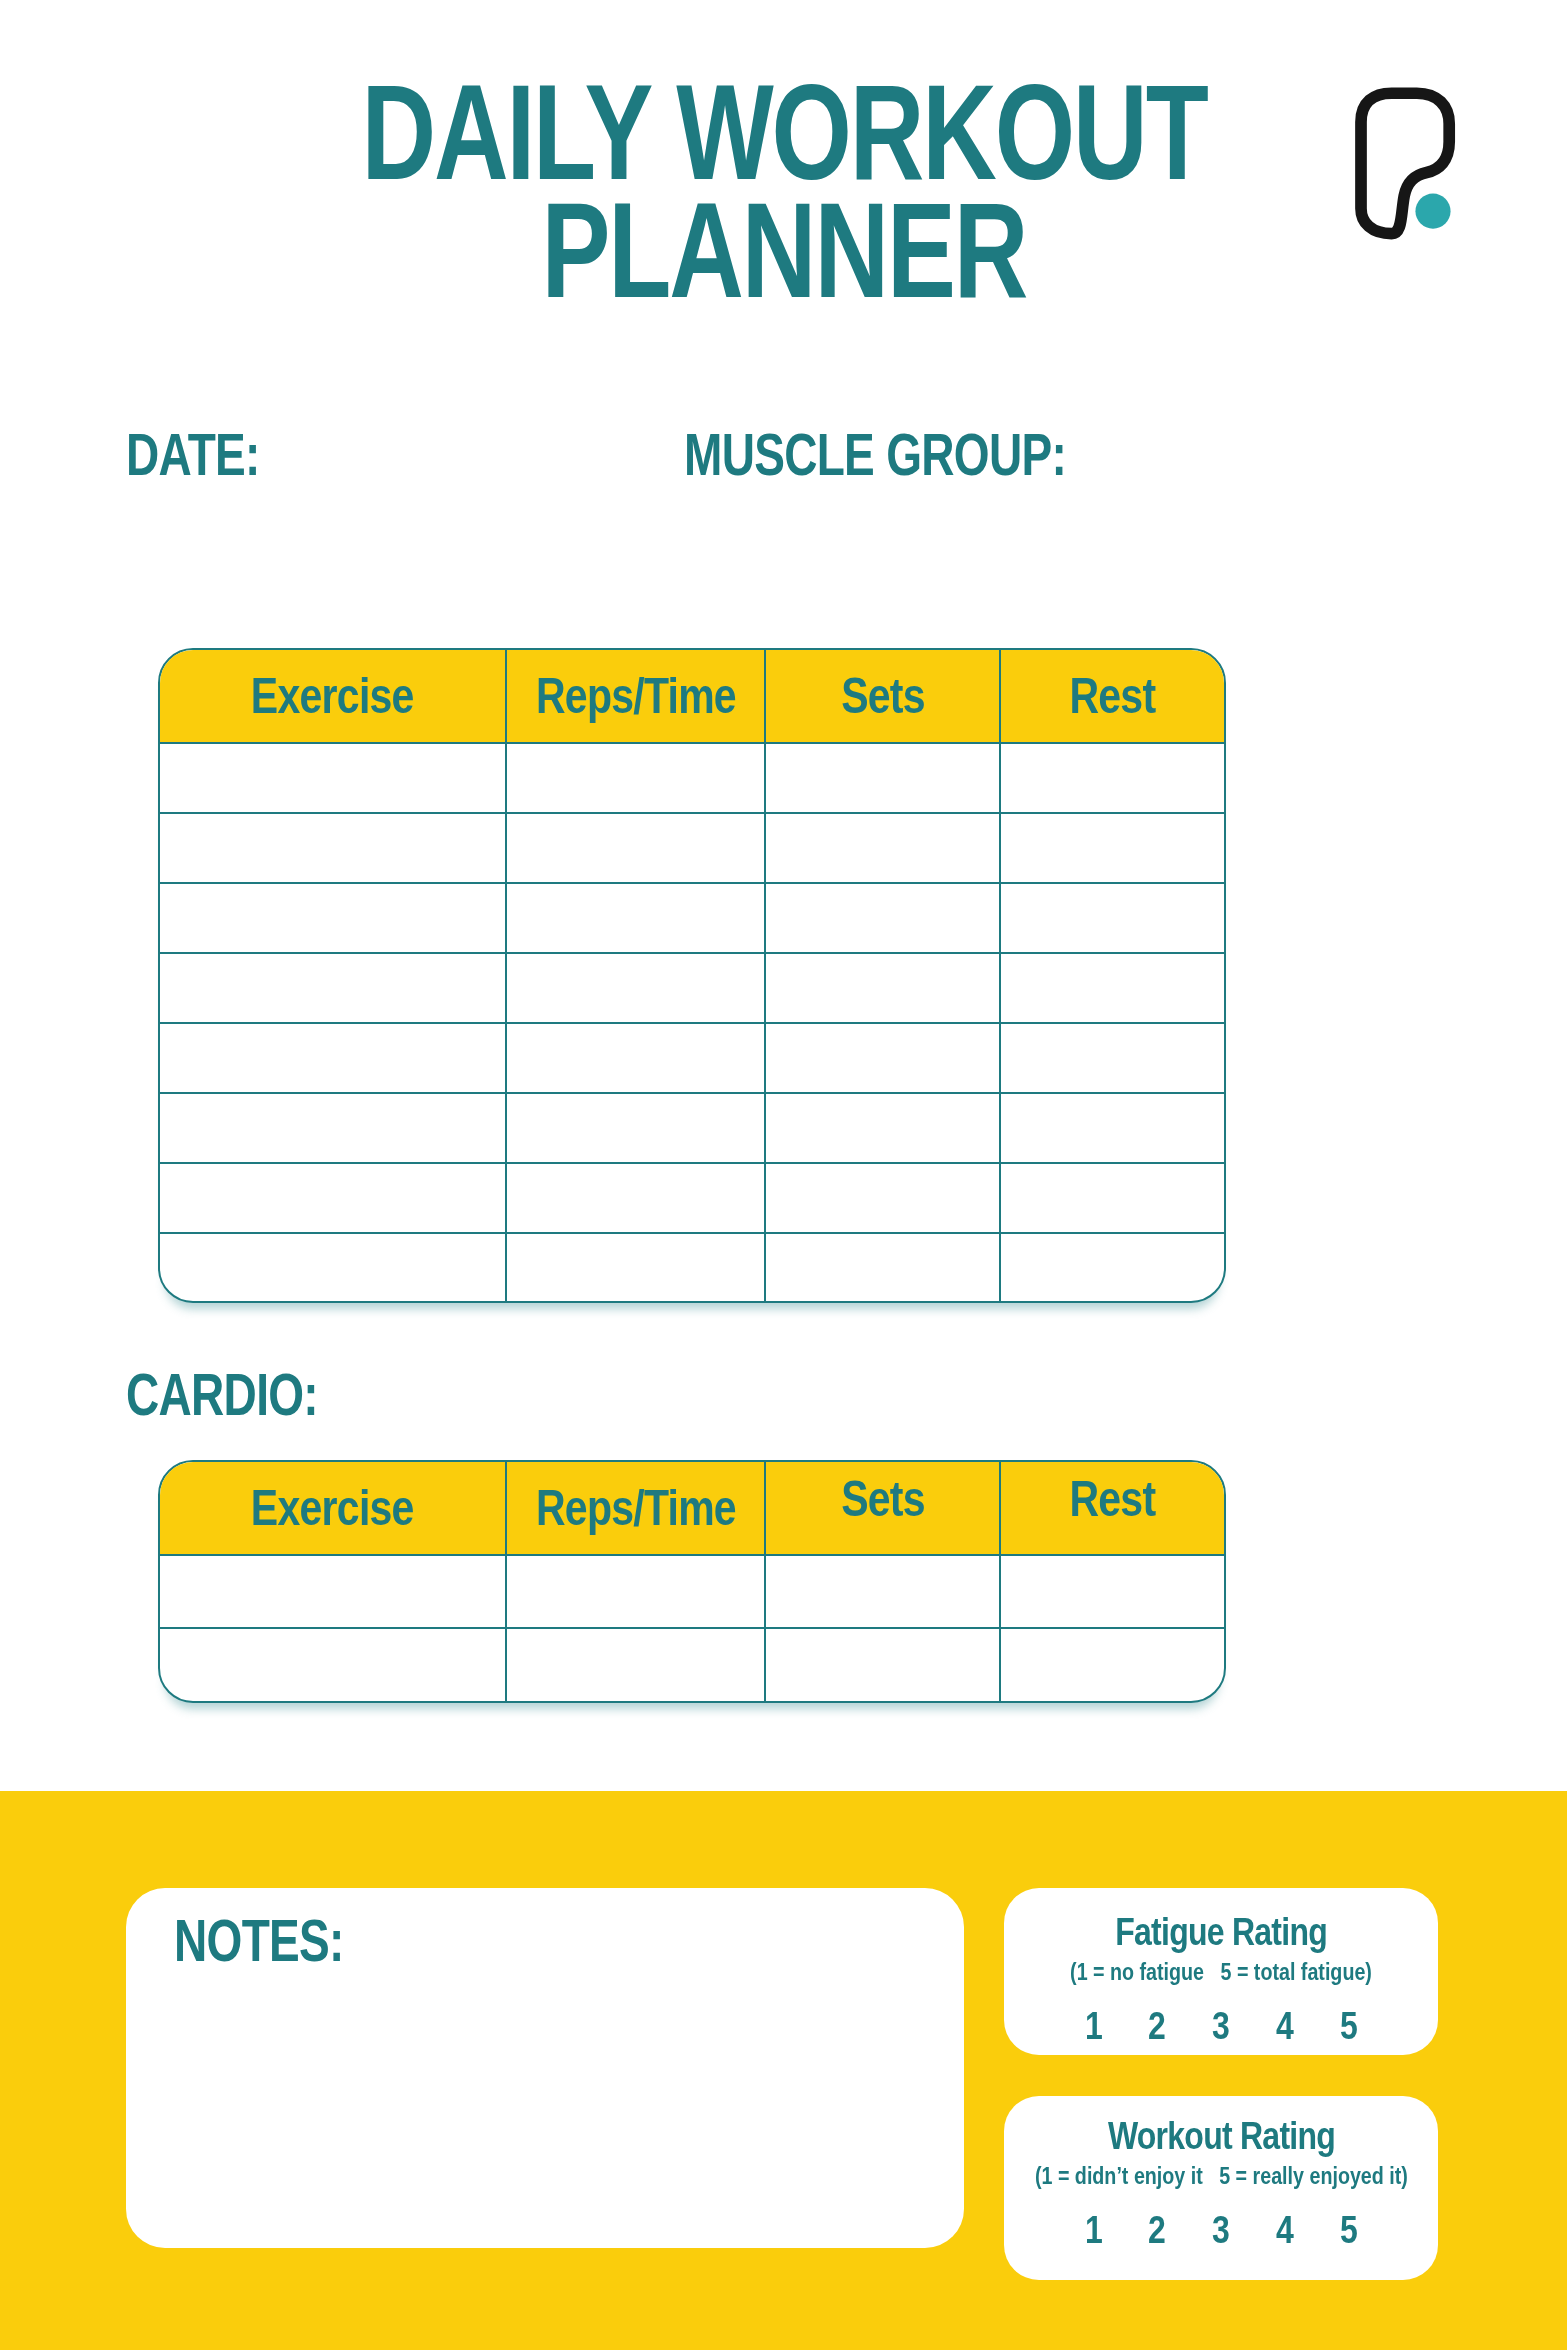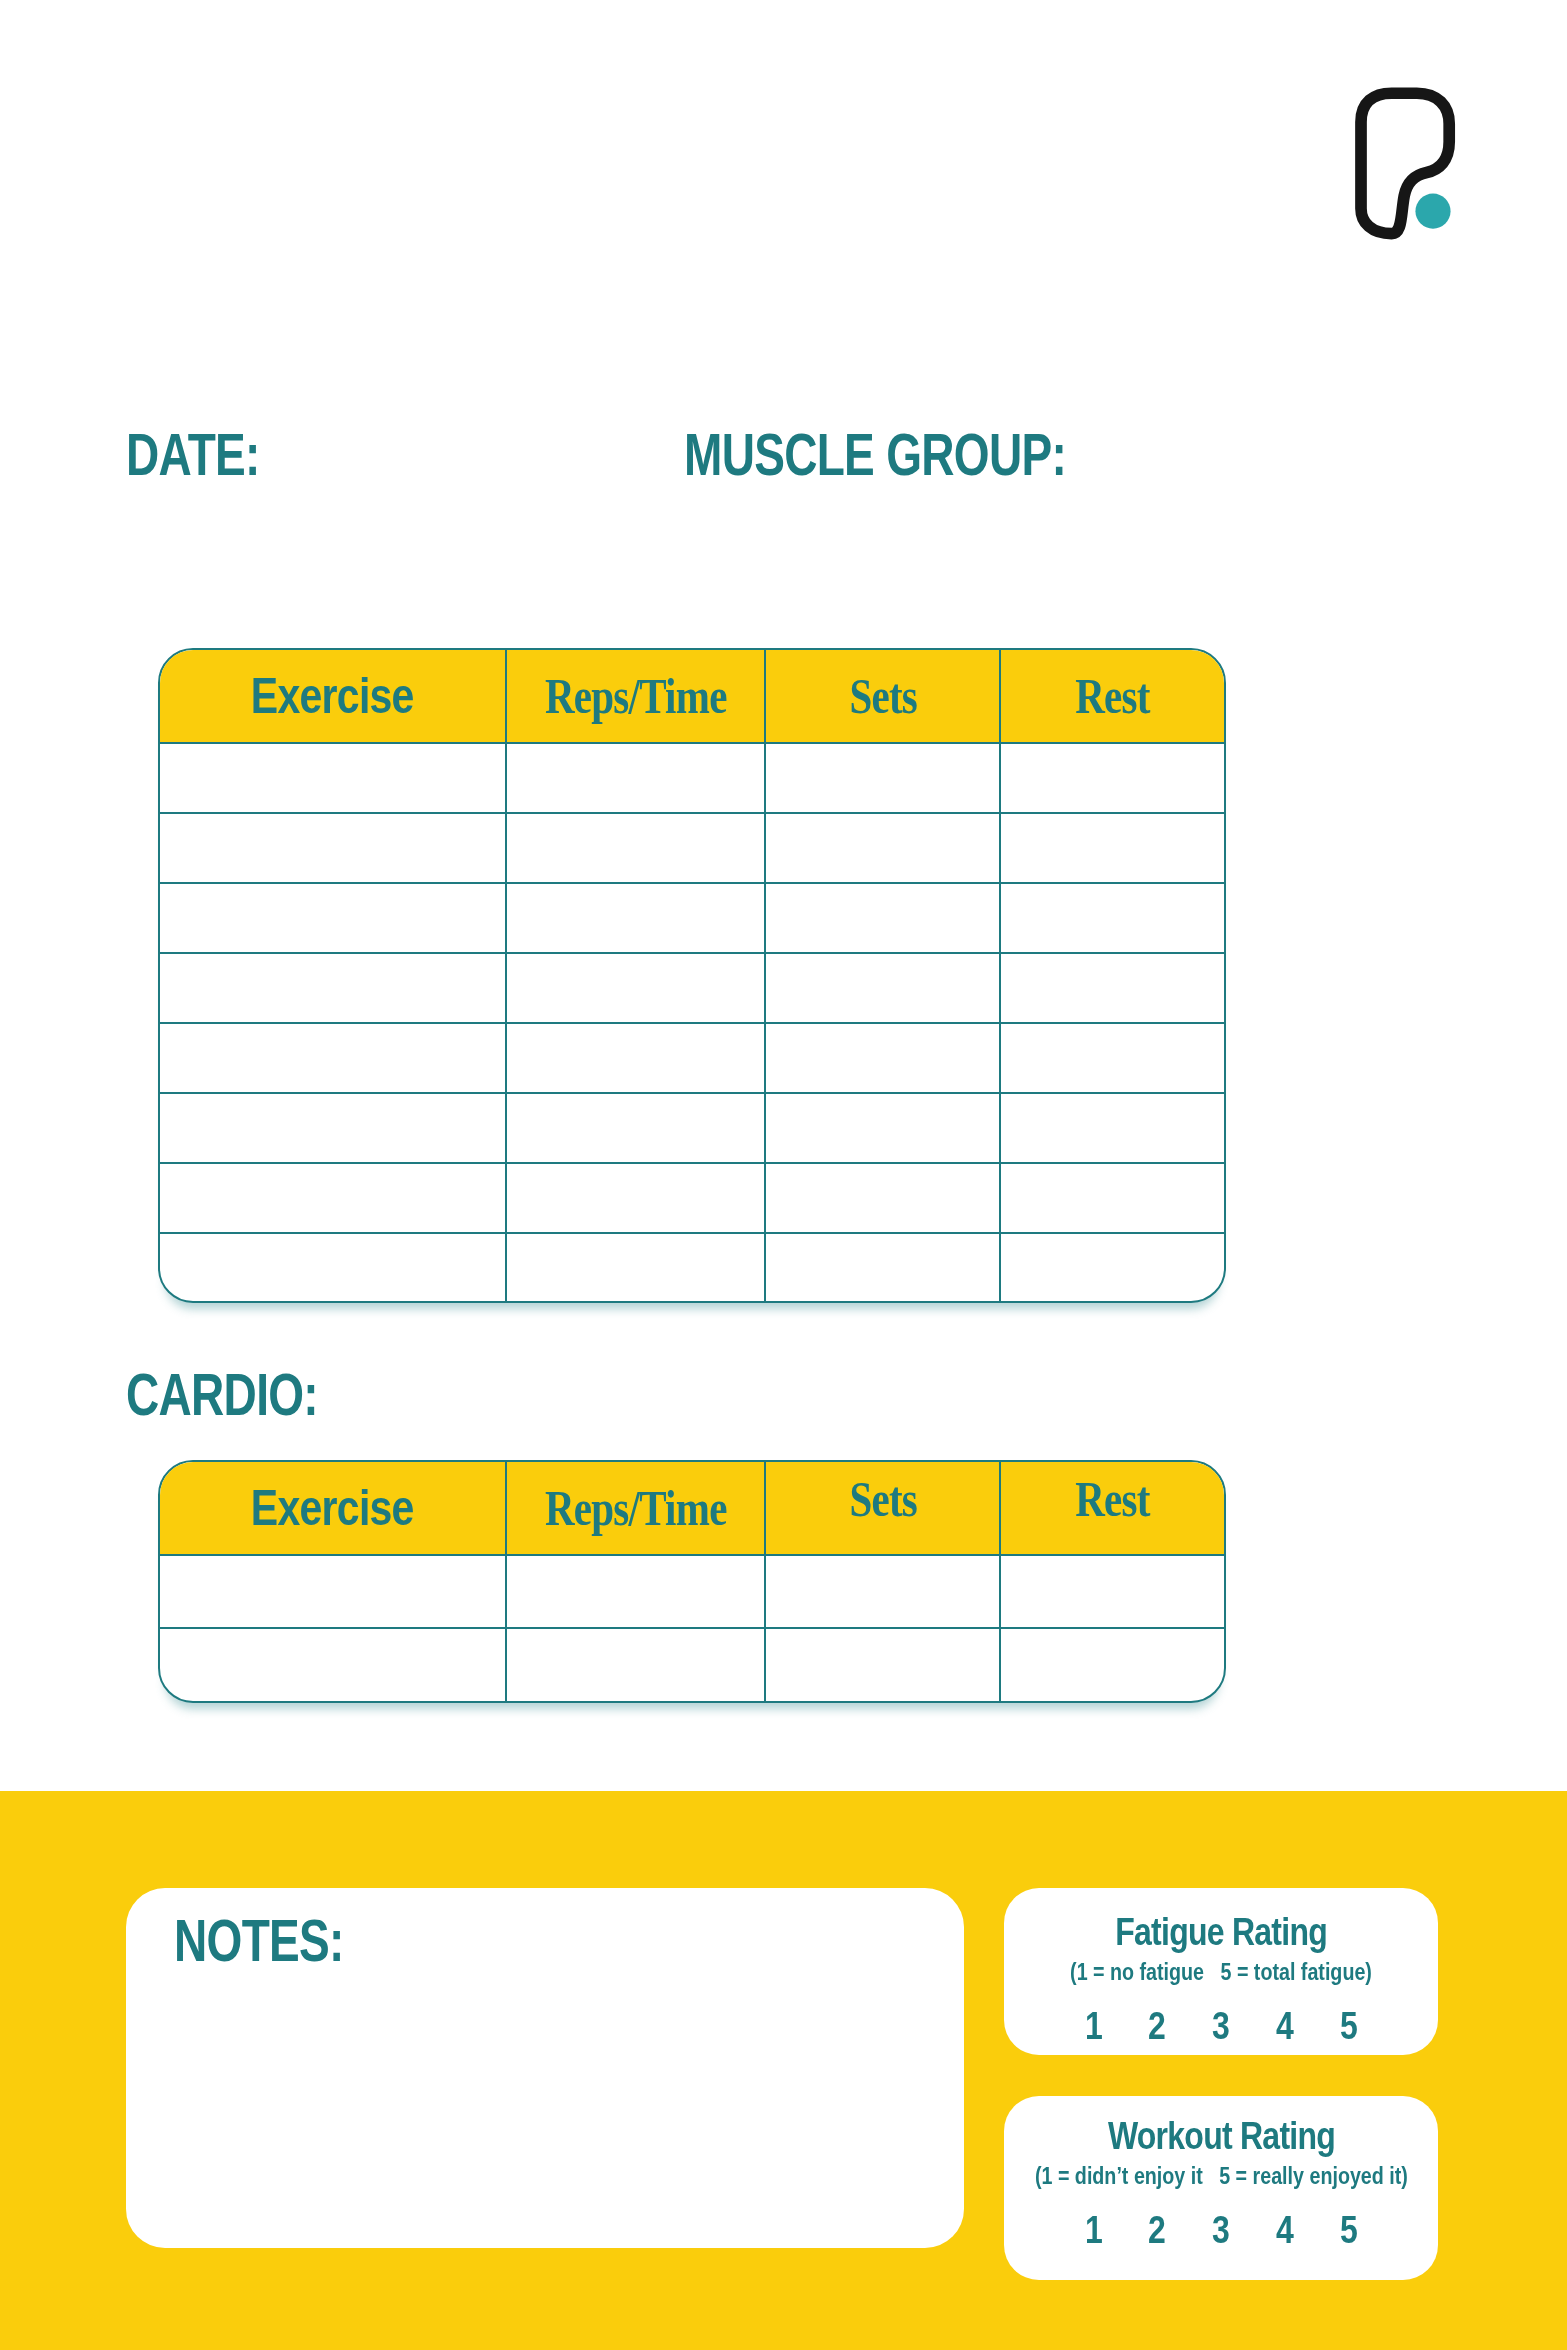--- a/index.html
+++ b/index.html
@@ -45,21 +45,21 @@
     box-shadow:0 13px 9.2px -7.3px rgba(90,160,165,.45);
     margin-left:32px;
   }
   .workout-table{top:648px;}
   .cardio-table{top:1460px;}
   .thead{display:flex;background:var(--yellow);height:94px;border-bottom:2.8px solid var(--teal);}
   .hcell{
     display:flex;align-items:center;justify-content:center;
     color:var(--teal);font-weight:800;font-size:50px;letter-spacing:-0.9px;
   }
-  .hcell + .hcell{border-left:2.8px solid var(--teal);font-family:Liberation Serif, serif;}
+  .hcell + .hcell{border-left:2.8px solid var(--teal);}
   .raise .cond-c{transform:scaleX(.82) translateY(-9.2px);}
   .trow{display:flex;border-bottom:2.8px solid var(--teal);}
   .workout-table .trow{height:70px;}
   .cardio-table .trow{height:73px;}
   .trow:last-child{border-bottom:none;}
   .workout-table .trow:last-child{height:67px;}
   .cardio-table .trow:last-child{height:72px;}
   .tcell{height:100%;}
   .tcell + .tcell{border-left:2.8px solid var(--teal);}
   .c0{width:32.4%;}
@@ -89,20 +89,24 @@
   .rating-scale{
     display:flex;gap:42px;margin-top:20px;font-weight:800;font-size:39px;line-height:1;
   }
   .rating-scale span{display:inline-block;transform:scaleX(.82);}
 </style>
 </head>
 <body>
 
 <div class="page">
 
+  <div class="title">
+    <div><span class="cond-c">DAILY WORKOUT</span></div>
+    <div><span class="cond-c">PLANNER</span></div>
+  </div>
 
   <div class="logo">
     <svg viewBox="0 0 120 175">
       <path d="M 44 166 C 22 166, 10 154, 10 138 L 10 42 C 10 20, 24 10, 44 10 L 72 10 C 95 10, 108 24, 108 44 L 108 64 C 108 85, 97 95, 83 98 C 69 101, 61 109, 58 124 C 54 146, 56 166, 44 166 Z" fill="none" stroke="#161616" stroke-width="13" stroke-linejoin="round"></path>
       <circle cx="90" cy="141" r="19.5" fill="#2BA7AC"></circle>
     </svg>
   </div>
 
   <div class="label date-label">
     <span class="cond">DATE:</span>

